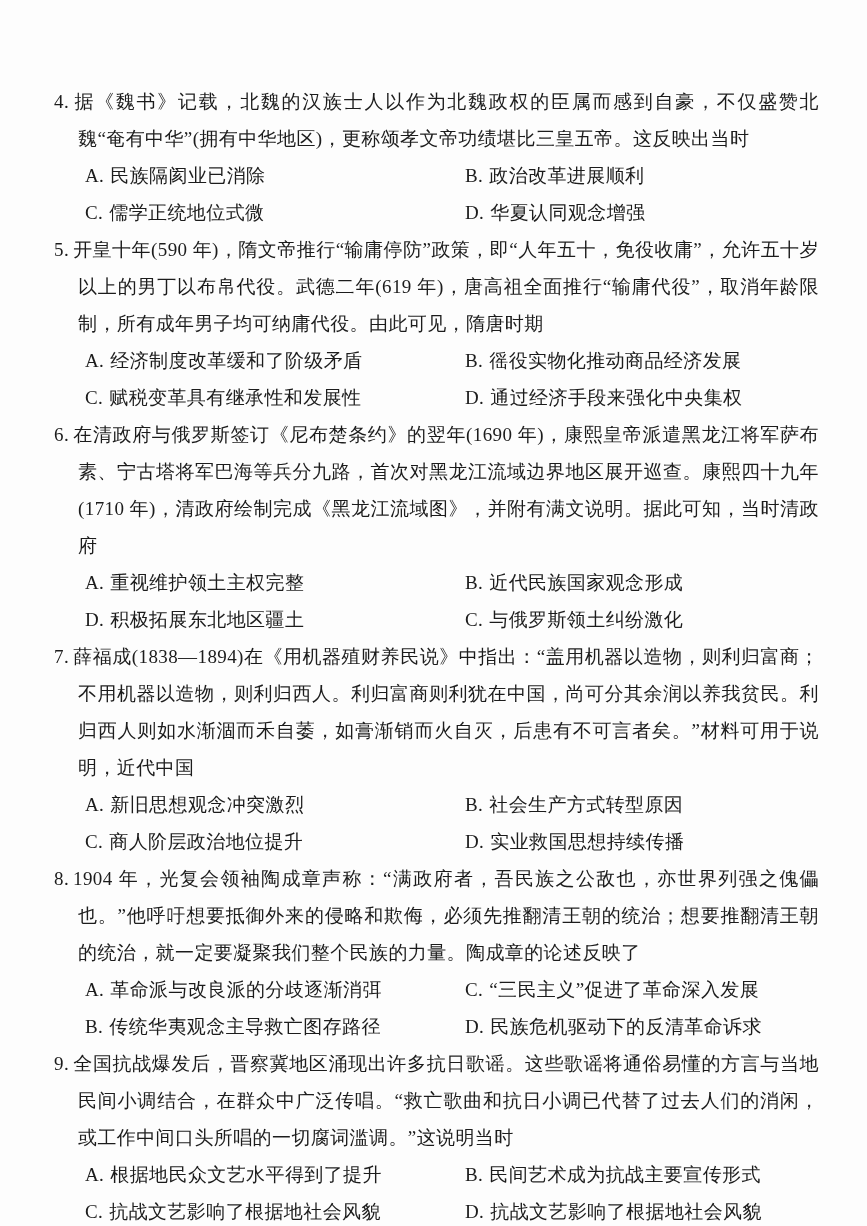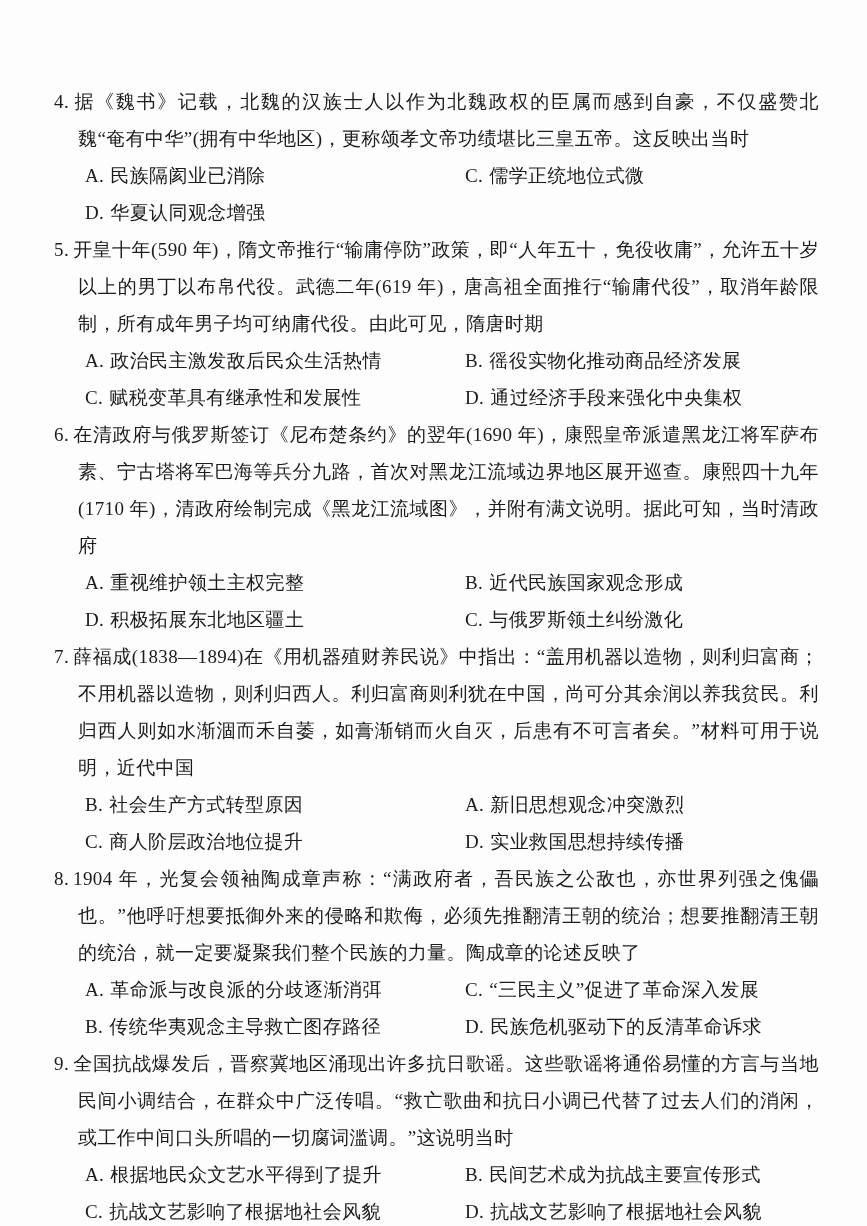--- a/index.html
+++ b/index.html
@@ -39,34 +39,37 @@
 <div class="page">
   <div>
   <div class="question">
     <p class="stem"><span class="q-number">4.</span><span>据《魏书》记载，北魏的汉族士人以作为北魏政权的臣属而感到自豪，不仅盛赞北魏“奄有中华”(拥有中华地区)，更称颂孝文帝功绩堪比三皇五帝。这反映出当时</span></p>
     <div class="options">
 
     <div class="option">
         <span class="opt-label">A.</span><span>民族隔阂业已消除</span>
       </div>
           <div class="option">
+        <span class="opt-label">B.</span><span>政治改革进展顺利</span>
+      </div>
+          <div class="option">
         <span class="opt-label">C.</span><span>儒学正统地位式微</span>
       </div>
           <div class="option">
         <span class="opt-label">D.</span><span>华夏认同观念增强</span>
       </div>
         </div>
   </div>
 
   <div class="question">
     <p class="stem"><span class="q-number">5.</span><span>开皇十年(590 年)，隋文帝推行“输庸停防”政策，即“人年五十，免役收庸”，允许五十岁以上的男丁以布帛代役。武德二年(619 年)，唐高祖全面推行“输庸代役”，取消年龄限制，所有成年男子均可纳庸代役。由此可见，隋唐时期</span></p>
     <div class="options">
 
     <div class="option">
-        <span class="opt-label">A.</span><span>政治民主激发敌后民众生活热情</span>
+        <span class="opt-label">A.</span><span>经济制度改革缓和了阶级矛盾</span>
       </div>
           <div class="option">
         <span class="opt-label">B.</span><span>徭役实物化推动商品经济发展</span>
       </div>
           <div class="option">
         <span class="opt-label">C.</span><span>赋税变革具有继承性和发展性</span>
       </div>
           <div class="option">
         <span class="opt-label">D.</span><span>通过经济手段来强化中央集权</span>
       </div>
@@ -90,24 +93,24 @@
         <span class="opt-label">C.</span><span>与俄罗斯领土纠纷激化</span>
       </div>
         </div>
   </div>
 
   <div class="question">
     <p class="stem"><span class="q-number">7.</span><span>薛福成(1838—1894)在《用机器殖财养民说》中指出：“盖用机器以造物，则利归富商；不用机器以造物，则利归西人。利归富商则利犹在中国，尚可分其余润以养我贫民。利归西人则如水渐涸而禾自萎，如膏渐销而火自灭，后患有不可言者矣。”材料可用于说明，近代中国</span></p>
     <div class="options">
 
     <div class="option">
-        <span class="opt-label">B.</span><span>社会生产方式转型原因</span>
+        <span class="opt-label">A.</span><span>新旧思想观念冲突激烈</span>
       </div>
           <div class="option">
-        <span class="opt-label">A.</span><span>新旧思想观念冲突激烈</span>
+        <span class="opt-label">B.</span><span>社会生产方式转型原因</span>
       </div>
           <div class="option">
         <span class="opt-label">C.</span><span>商人阶层政治地位提升</span>
       </div>
           <div class="option">
         <span class="opt-label">D.</span><span>实业救国思想持续传播</span>
       </div>
         </div>
   </div>
 

